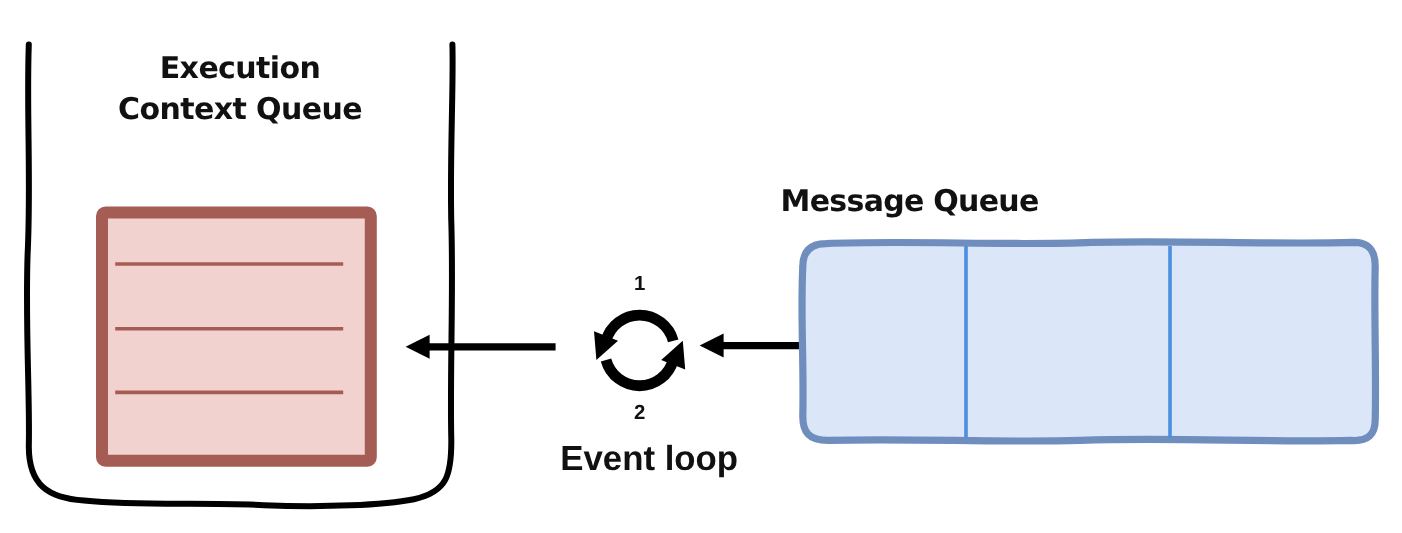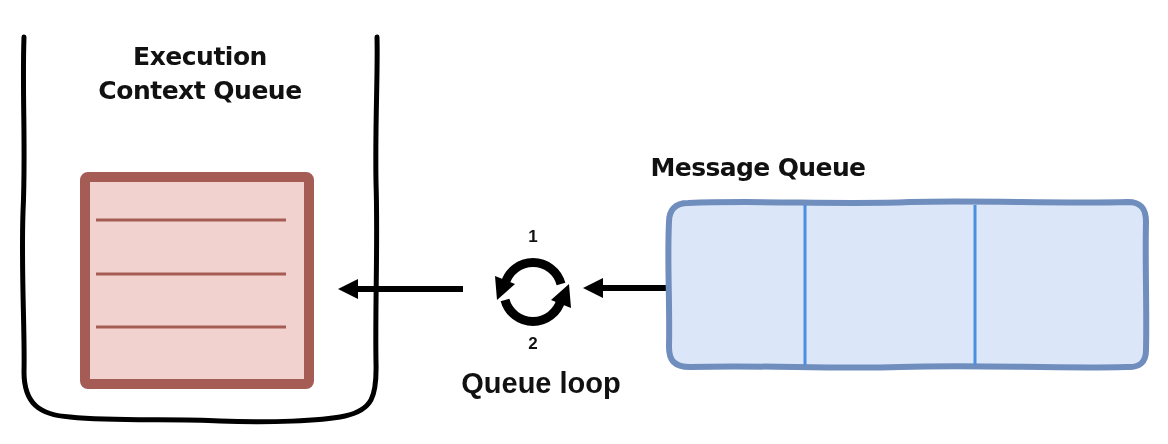--- a/index.html
+++ b/index.html
@@ -67,14 +67,14 @@
 
   <div class="label-bold ecs-title">
     <span>Execution</span>
     <span>Context Queue</span>
   </div>
 
   <div class="label-bold mq-title">Message Queue</div>
 
   <div class="step-num step-1">1</div>
   <div class="step-num step-2">2</div>
-  <div class="label-bold el-title">Queue loop</div>
+  <div class="label-bold el-title">Event loop</div>
 </div>
 
 </body></html>

